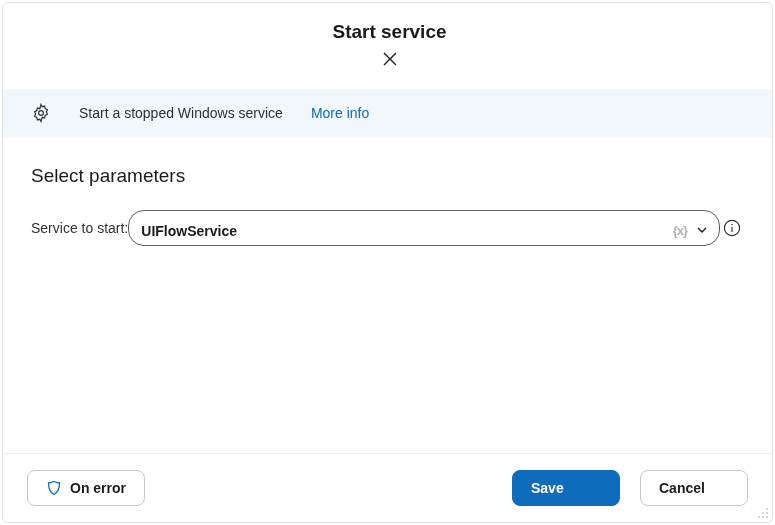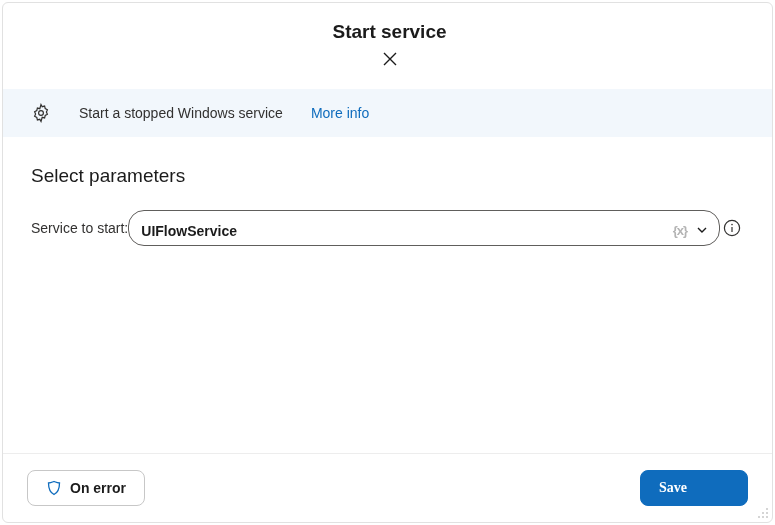--- a/index.html
+++ b/index.html
@@ -132,21 +132,21 @@
     .btn-secondary {
       background: #fff;
       border: 1px solid #c7c7c7;
       color: #1b1b1b;
     }
     .btn-primary {
       background: #0f6cbd;
       border: 1px solid #0f6cbd;
       color: #fff;
     }
-    .right-buttons { display: flex; gap: 20px; font-family: Liberation Serif, serif; }
+    .right-buttons { display: flex; gap: 20px; }
     .resize-grip {
       position: absolute;
       right: 3px; bottom: 3px;
       color: #c7c7c7;
     }
   </style>
 </head>
 <body>
 
 <div class="dialog">
@@ -195,20 +195,23 @@
     <button class="btn btn-secondary">
       <svg width="16" height="16" viewBox="0 0 16 16" fill="none" stroke="#0f6cbd" stroke-width="1.3">
         <path d="M8 1.5 C8 1.5 4 3 2.5 3 C2.5 7 3 12 8 14.5 C13 12 13.5 7 13.5 3 C12 3 8 1.5 8 1.5 Z"></path>
       </svg>
       <span>On error</span>
     </button>
     <div class="right-buttons">
       <button class="btn btn-primary">
         <span>Save</span>
       </button>
+      <button class="btn btn-secondary">
+        <span>Cancel</span>
+      </button>
     </div>
   </div>
 
   <svg class="resize-grip" width="12" height="12" viewBox="0 0 12 12">
     <circle cx="10" cy="2" r="1" fill="currentColor"></circle>
     <circle cx="6" cy="6" r="1" fill="currentColor"></circle>
     <circle cx="10" cy="6" r="1" fill="currentColor"></circle>
     <circle cx="2" cy="10" r="1" fill="currentColor"></circle>
     <circle cx="6" cy="10" r="1" fill="currentColor"></circle>
     <circle cx="10" cy="10" r="1" fill="currentColor"></circle>

